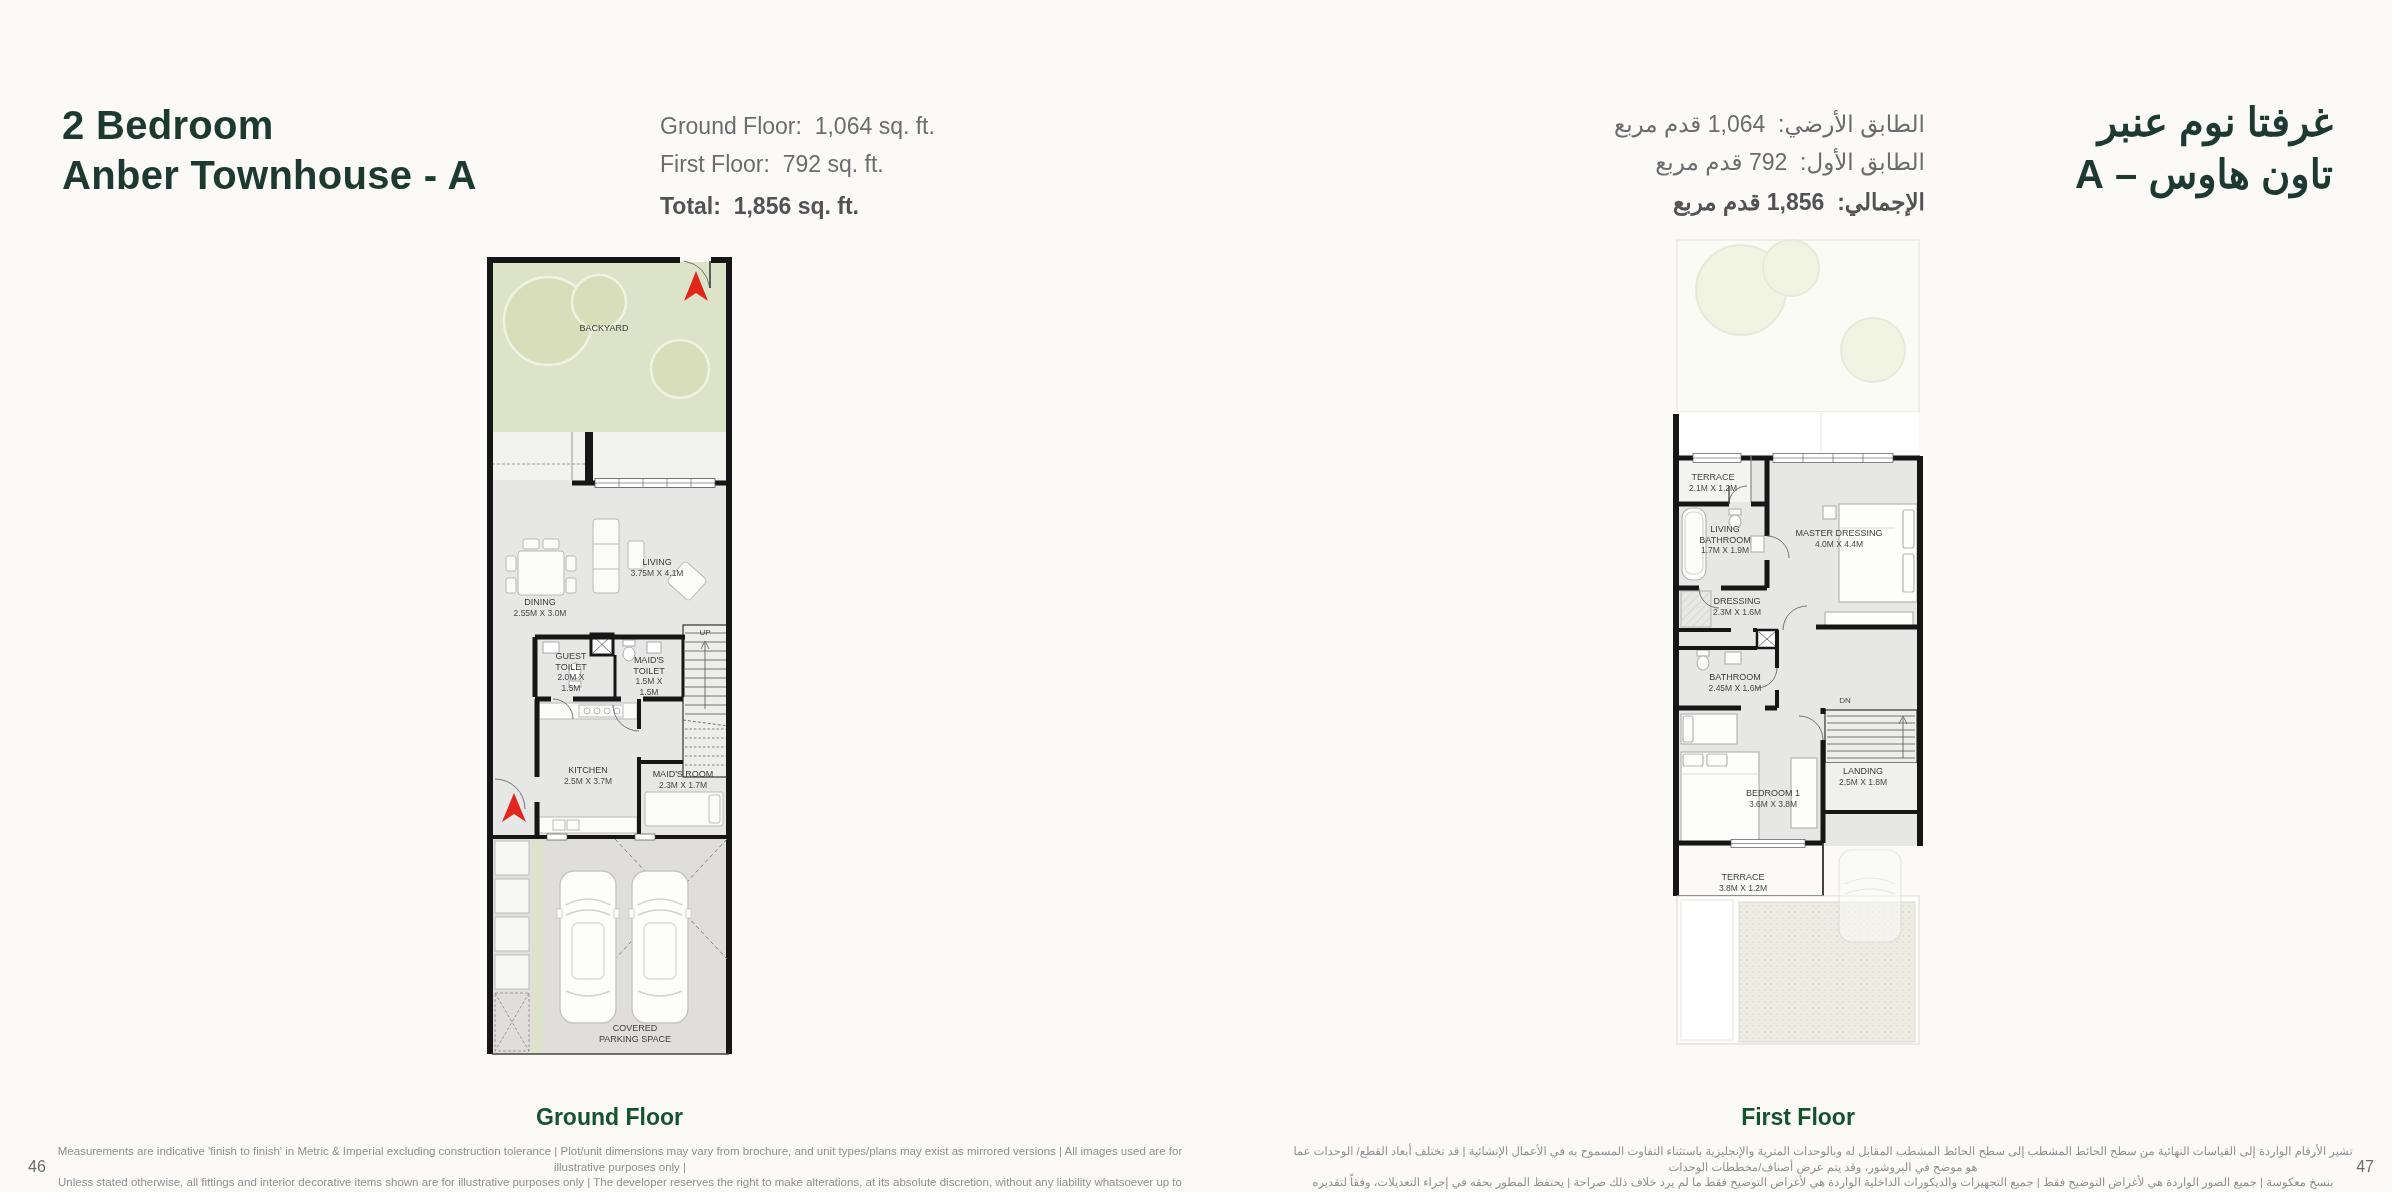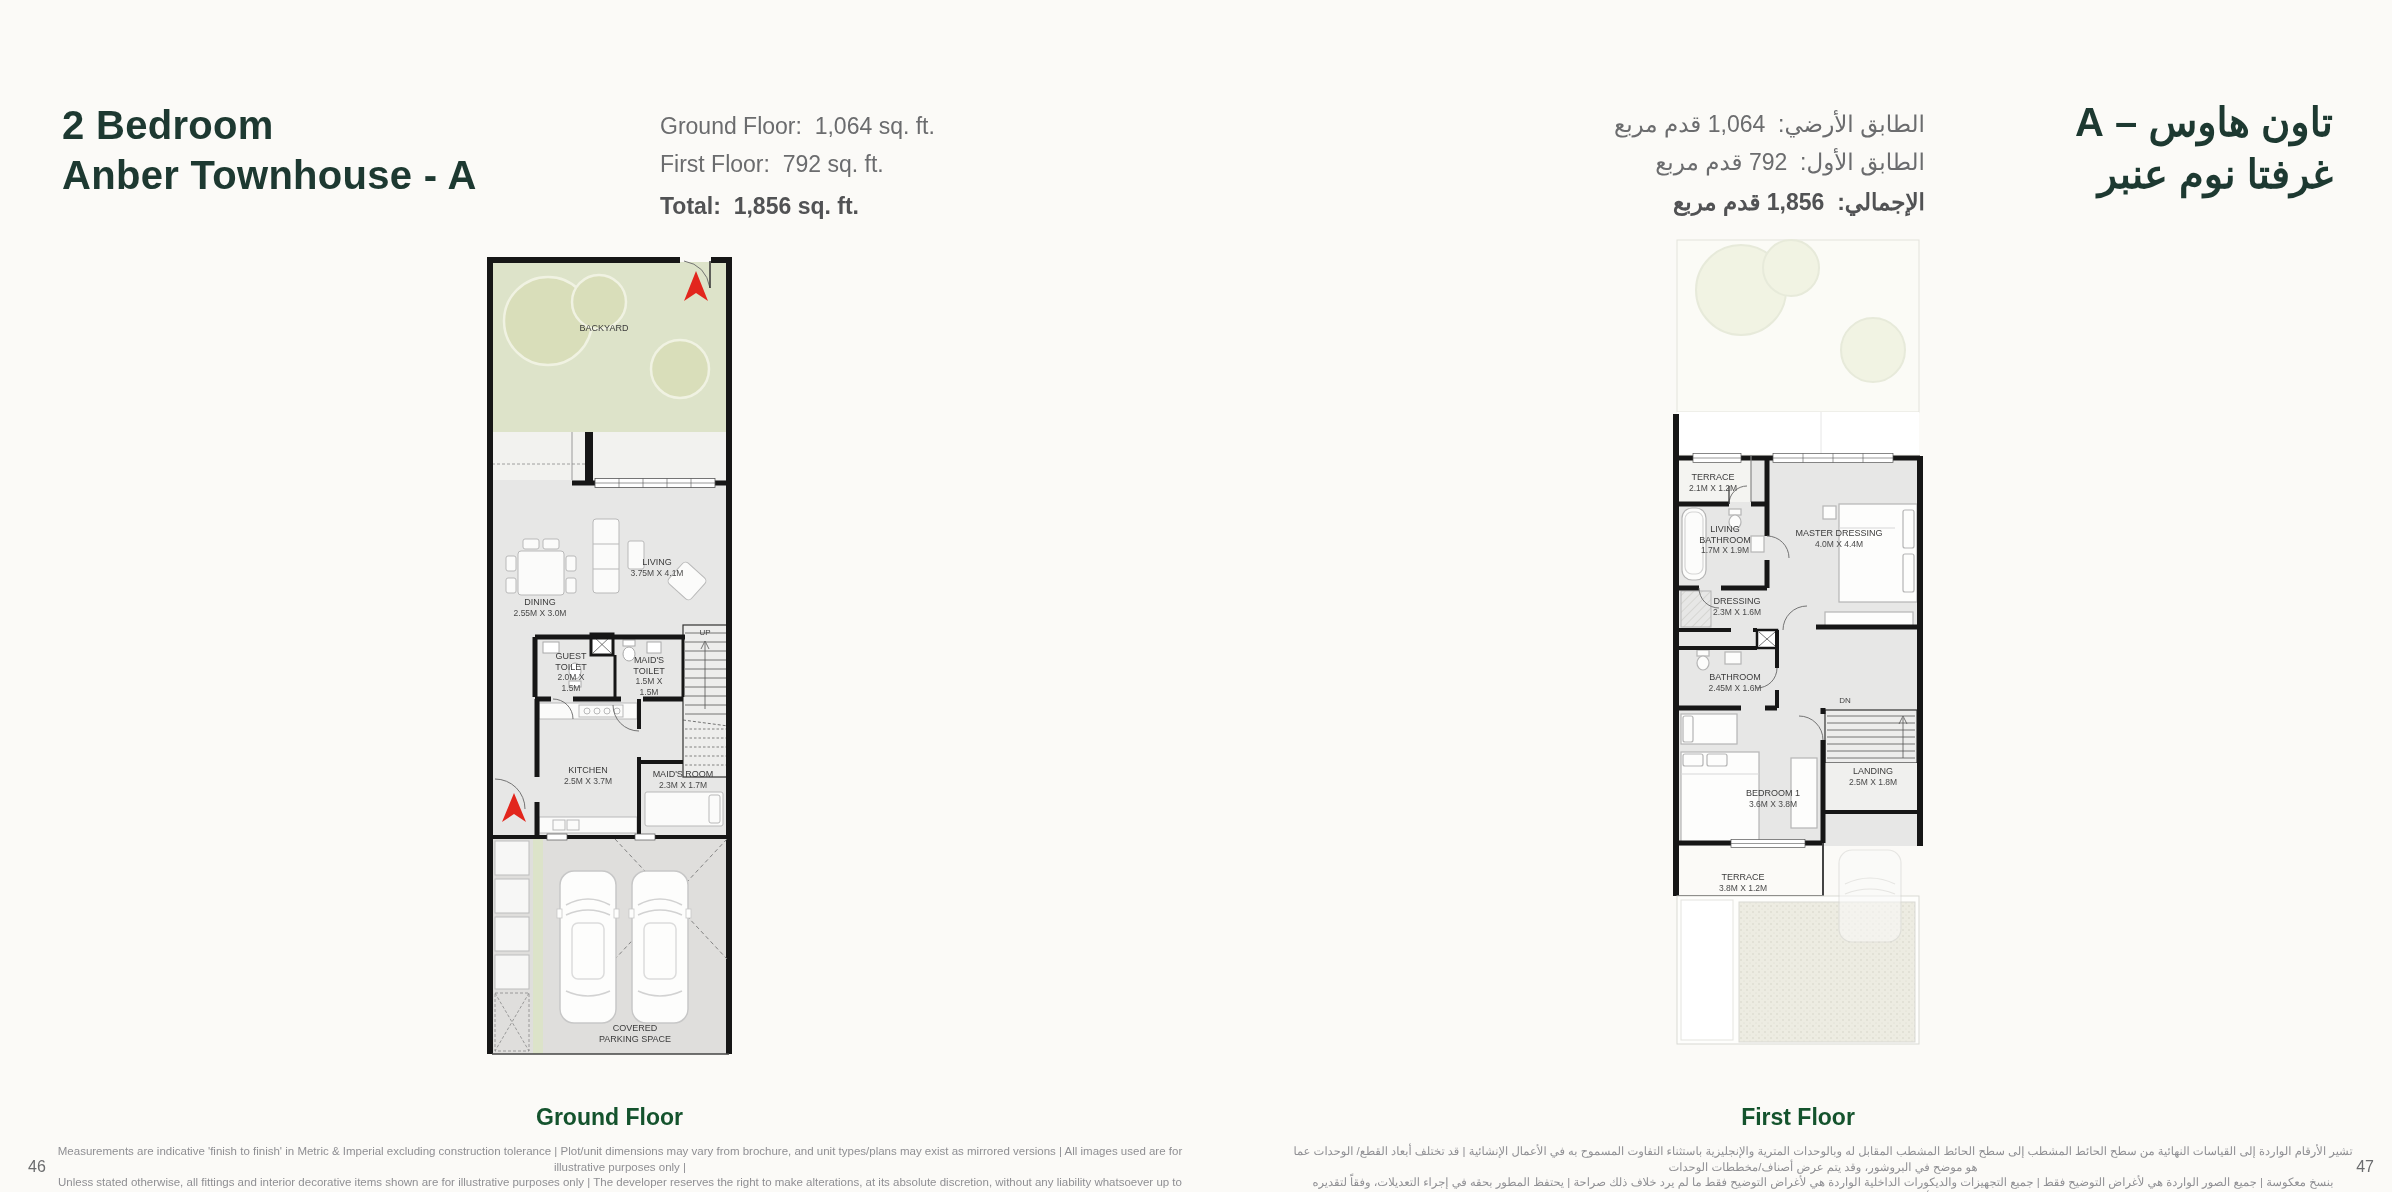--- a/index.html
+++ b/index.html
@@ -73,22 +73,22 @@
       <span>الطابق الأول:</span>&nbsp;
       <span>792 قدم مربع</span>
     </div>
     <div class="stat-row total-row">
       <span>الإجمالي:</span>&nbsp;
       <span>1,856 قدم مربع</span>
     </div>
   </div>
 
   <div class="title-ar">
+    <div>غرفتا نوم عنبر</div>
     <div>تاون هاوس – A</div>
-    <div>غرفتا نوم عنبر</div>
   </div>
 
   <div class="plan plan-ground">
     <svg width="245" height="799" viewBox="0 0 245 799">
       <defs>
         <pattern id="hatchG" width="6" height="6" patternTransform="rotate(45)" patternUnits="userSpaceOnUse">
           <line x1="0" y1="0" x2="0" y2="6" stroke="#c6c6c0" stroke-width="1"></line>
         </pattern>
       </defs>
 
@@ -446,21 +446,21 @@
       <div>DRESSING</div>
       <div class="rdims">2.3M X 1.6M</div>
     </div>
     <div class="plan-label" style="left:62px;top:434px">
       <div>BATHROOM</div>
       <div class="rdims">2.45M X 1.6M</div>
     </div>
     <div class="plan-label tiny" style="left:172px;top:458px">
       <div>DN</div>
     </div>
-    <div class="plan-label" style="left:200px;top:528px;width:56px">
+    <div class="plan-label" style="left:190px;top:528px;width:56px">
       <div>LANDING</div>
       <div class="rdims">2.5M X 1.8M</div>
     </div>
     <div class="plan-label" style="left:100px;top:550px;width:70px">
       <div>BEDROOM 1</div>
       <div class="rdims">3.6M X 3.8M</div>
     </div>
     <div class="plan-label" style="left:70px;top:634px">
       <div>TERRACE</div>
       <div class="rdims">3.8M X 1.2M</div>

